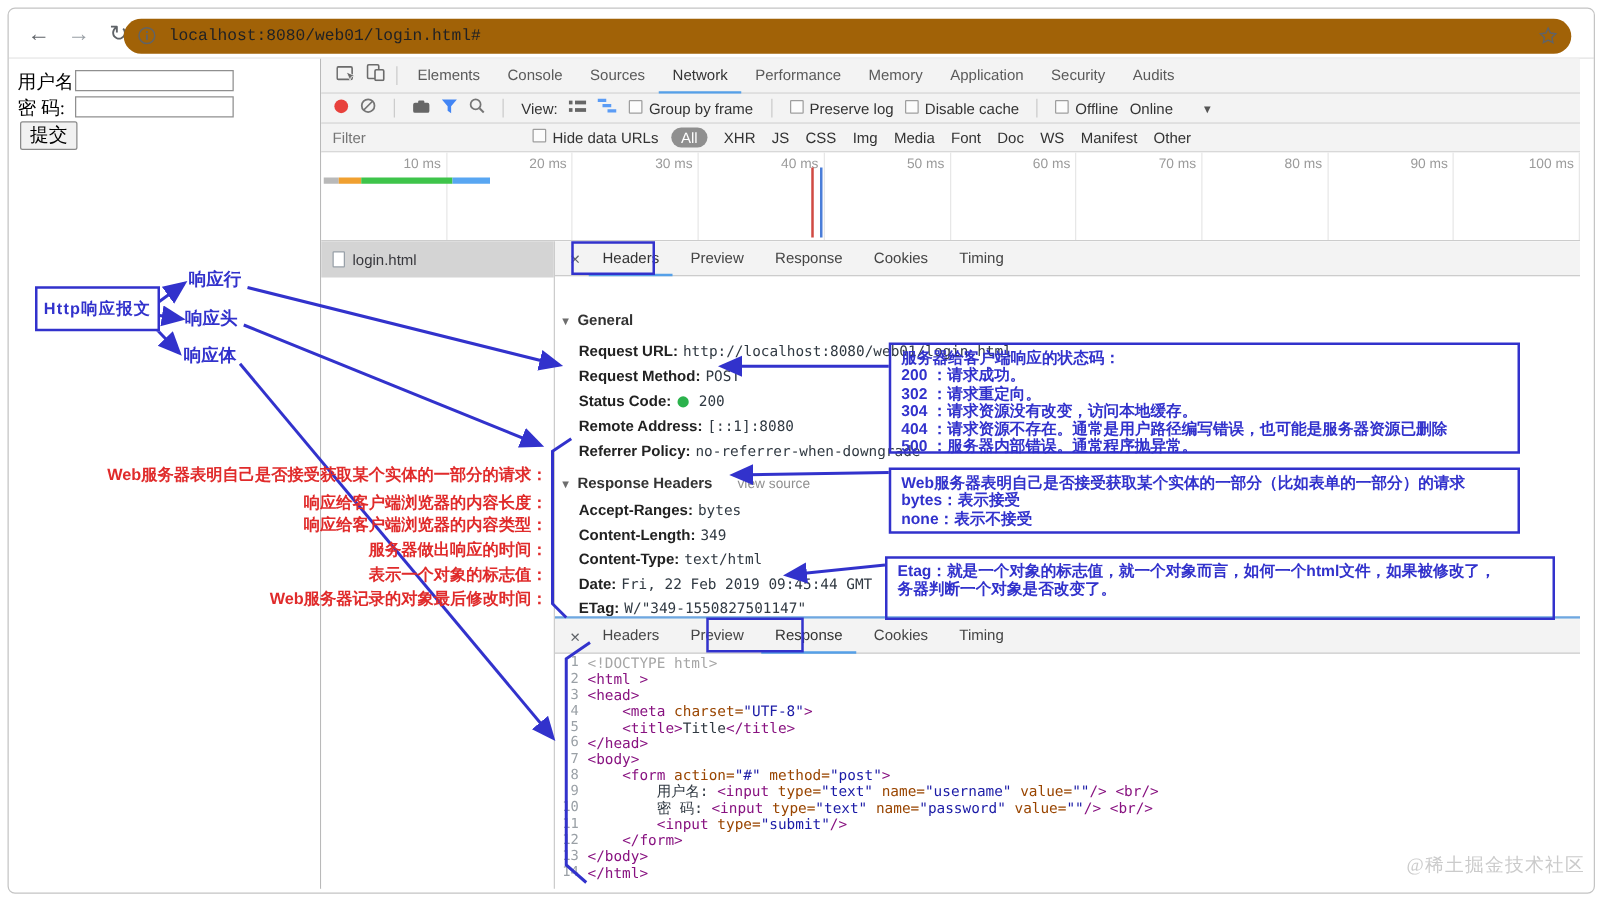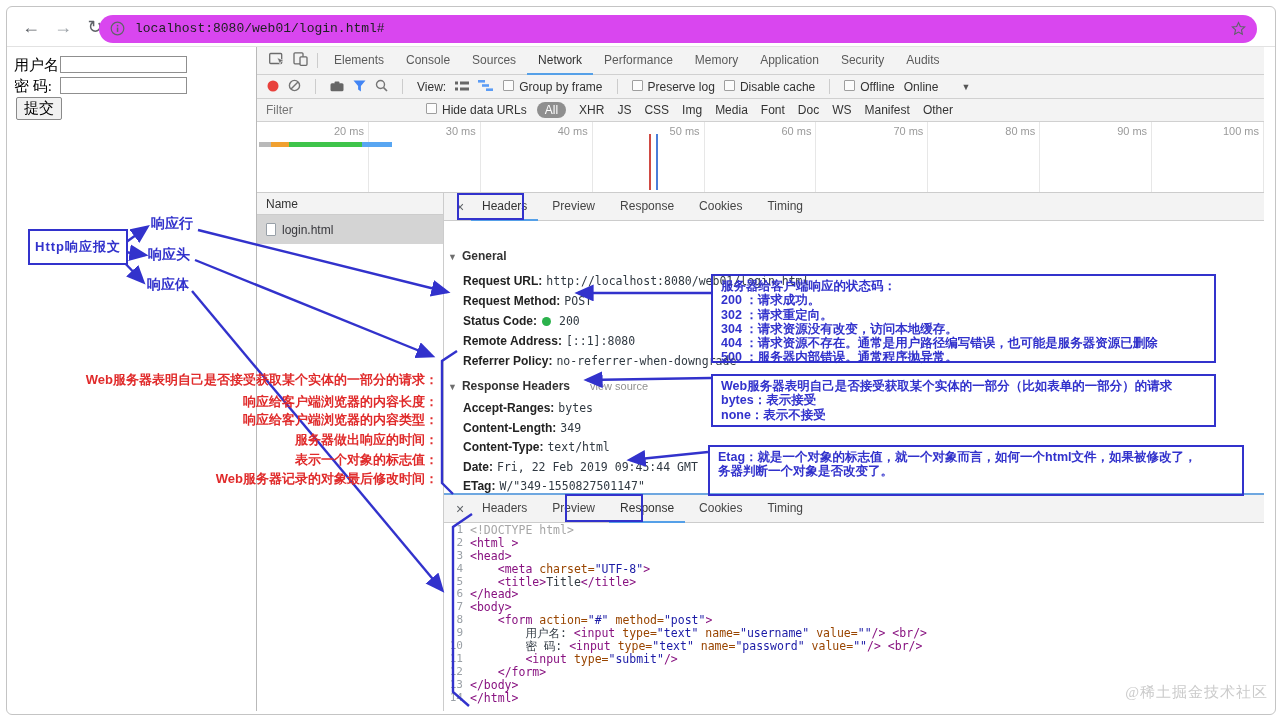--- a/index.html
+++ b/index.html
@@ -7,21 +7,21 @@
   body{background:#fff;}
   .stage{position:relative;width:1283px;height:722px;background:#fff;overflow:hidden;
          font-family:"Liberation Sans",sans-serif;color:#303942;}
   .window-frame{position:absolute;left:6px;top:6px;width:1270px;height:709px;
     border:1px solid #c4c4c4;border-radius:6px;pointer-events:none;z-index:30;}
 
   
   .browser-bar{position:absolute;left:7px;top:7px;width:1268px;height:40px;background:#fff;
     border-bottom:1px solid #e2e2e2;}
   .nav-ic{position:absolute;font-size:18px;color:#5f6368;line-height:24px;width:24px;text-align:center;cursor:pointer;}
-  .url-pill{position:absolute;left:92px;top:8px;width:1158px;height:28px;background:#d946ef;border-radius:14px;}
+  .url-pill{position:absolute;left:92px;top:8px;width:1158px;height:28px;background:#a16207;border-radius:14px;}
   .url-text{position:absolute;left:36px;top:6px;font-family:"Liberation Mono",monospace;
     font-size:13px;color:#202124;}
   .pill-ic{position:absolute;top:6px;}
 
   
   .page-area{position:absolute;left:7px;top:47px;width:249px;height:664px;background:#fff;}
   .form-label{position:absolute;font-family:"Liberation Serif",serif;font-size:15px;color:#000;}
   .form-input{position:absolute;width:127px;height:17px;border:1px solid #8f8f8f;background:#fff;font-size:12px;padding:0 3px;}
   .submit-btn{position:absolute;left:9px;top:50px;font-family:"Liberation Serif",serif;font-size:15px;
     border:1px solid #8a8a8a;background:#f1f1f1;padding:1px 7px;border-radius:2px;cursor:pointer;}
@@ -230,20 +230,23 @@
           <div class="ftype">Font</div>
           <div class="ftype">Doc</div>
           <div class="ftype">WS</div>
           <div class="ftype">Manifest</div>
           <div class="ftype">Other</div>
         </div>
     </div>
 
     <div class="dt-timeline" id="timeline">
         <div class="tl-col">
+          <span class="tl-tick">10 ms</span>
+        </div>
+        <div class="tl-col">
           <span class="tl-tick">20 ms</span>
         </div>
         <div class="tl-col">
           <span class="tl-tick">30 ms</span>
         </div>
         <div class="tl-col">
           <span class="tl-tick">40 ms</span>
         </div>
         <div class="tl-col">
           <span class="tl-tick">50 ms</span>
@@ -267,21 +270,20 @@
           <span class="wf-seg" style="width: 12px; background: rgb(185, 185, 185);"></span>
           <span class="wf-seg" style="width: 18px; background: rgb(240, 160, 48);"></span>
           <span class="wf-seg" style="width: 73px; background: rgb(62, 196, 74);"></span>
           <span class="wf-seg" style="width: 30px; background: rgb(88, 166, 242);"></span>
         </div>
         <div class="tl-marker" style="left: 392px; background: rgb(208, 74, 67);"></div>
         <div class="tl-marker" style="left: 399px; background: rgb(74, 125, 216);"></div>
       </div>
 
     <div class="name-col">
-      <div class="name-header">Name</div>
       <div class="req-row">
         <span class="doc-ic"></span>
         <span>login.html</span>
       </div>
     </div>
 
     <div class="hp">
       <div class="p-tabs" id="hp-tabs">
         <span class="close-x">×</span>
       <div class="p-tab active">Headers</div>

